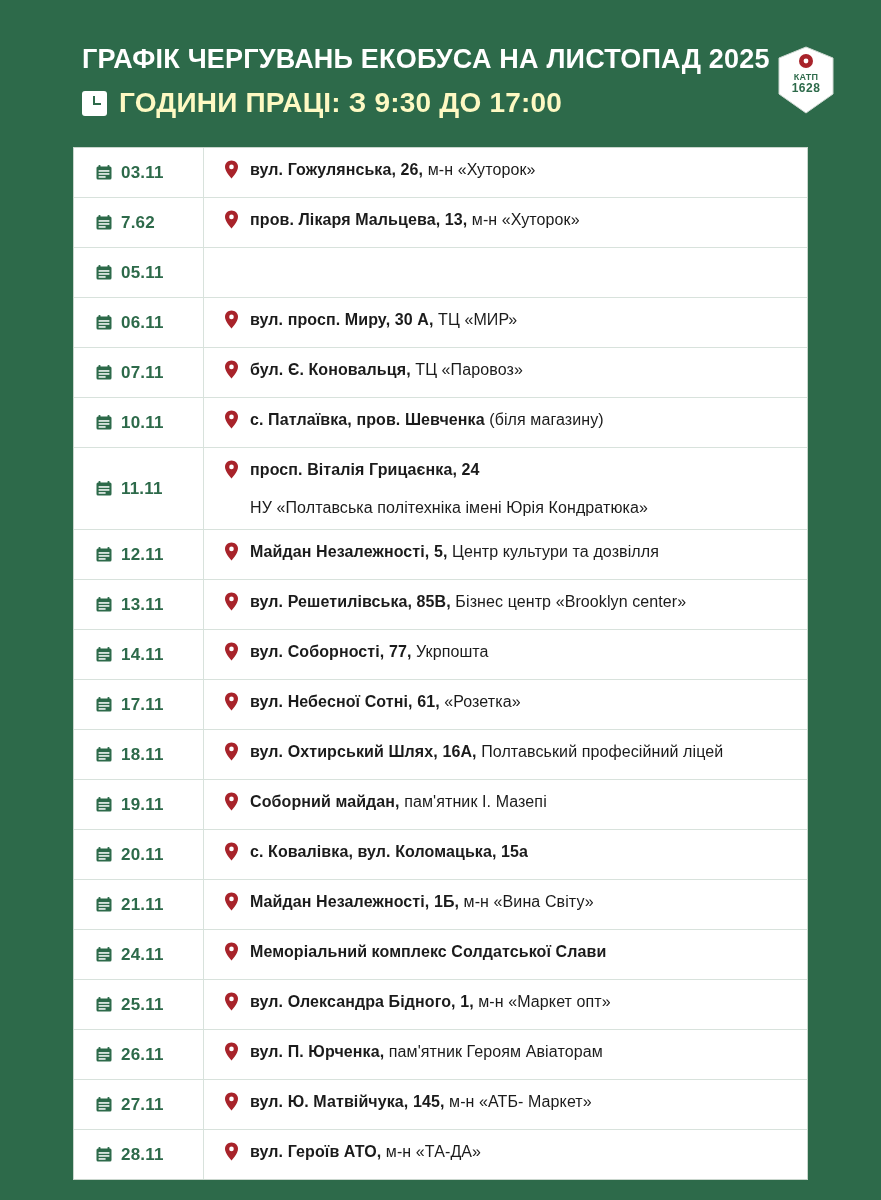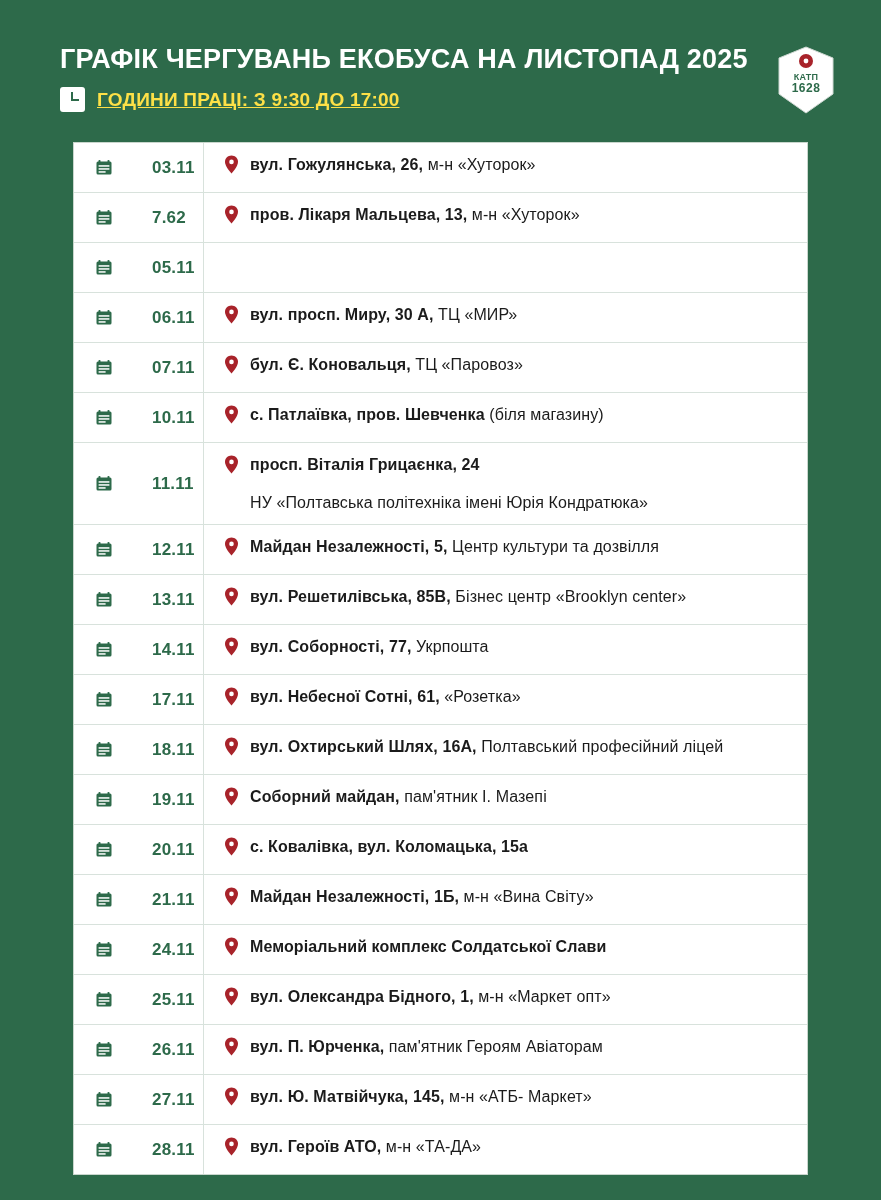--- a/index.html
+++ b/index.html
@@ -21,21 +21,22 @@
     height: 1200px;
     background: #2d6a4a;
     box-sizing: border-box;
   }
 
   
   .header {
     display: flex;
     align-items: flex-start;
     justify-content: flex-start;
-    padding: 44px 44px 0 60px;
+    padding: 44px 44px 0 40px;
+    margin-left: 42px;
   }
   .header-text {
     flex: 1 1 auto;
   }
   .title {
     font-size: 27px;
     font-weight: bold;
     letter-spacing: 0.2px;
     line-height: 1.15;
     text-transform: uppercase;
@@ -68,27 +69,26 @@
   .clock-badge::after {
     content: "";
     position: absolute;
     left: 11px;
     top: 12px;
     width: 8px;
     height: 2px;
     background: #2d6a4a;
   }
   .subtitle {
-    font-size: 19px;
+    font-size: 28px;
     font-weight: bold;
     text-transform: uppercase;
     letter-spacing: 0.2px;
-    color: #fde047;
+    color: #fef9c3;
     white-space: nowrap;
-    text-decoration: underline;
   }
 
   
   .logo {
     flex: 0 0 auto;
     width: 62px;
     height: 68px;
     position: relative;
     margin-top: 2px;
   }
@@ -136,21 +136,20 @@
     gap: 9px;
     padding-left: 22px;
     border-right: 1px solid #d8e2dc;
     box-sizing: border-box;
   }
   .date-text {
     color: #2d6a4a;
     font-size: 17px;
     font-weight: bold;
     letter-spacing: 0.2px;
-    margin-left: 31px;
   }
   .cal-icon {
     width: 16px;
     height: 15px;
     flex: 0 0 auto;
     display: block;
   }
   .cell-place {
     flex: 1 1 auto;
     display: flex;

